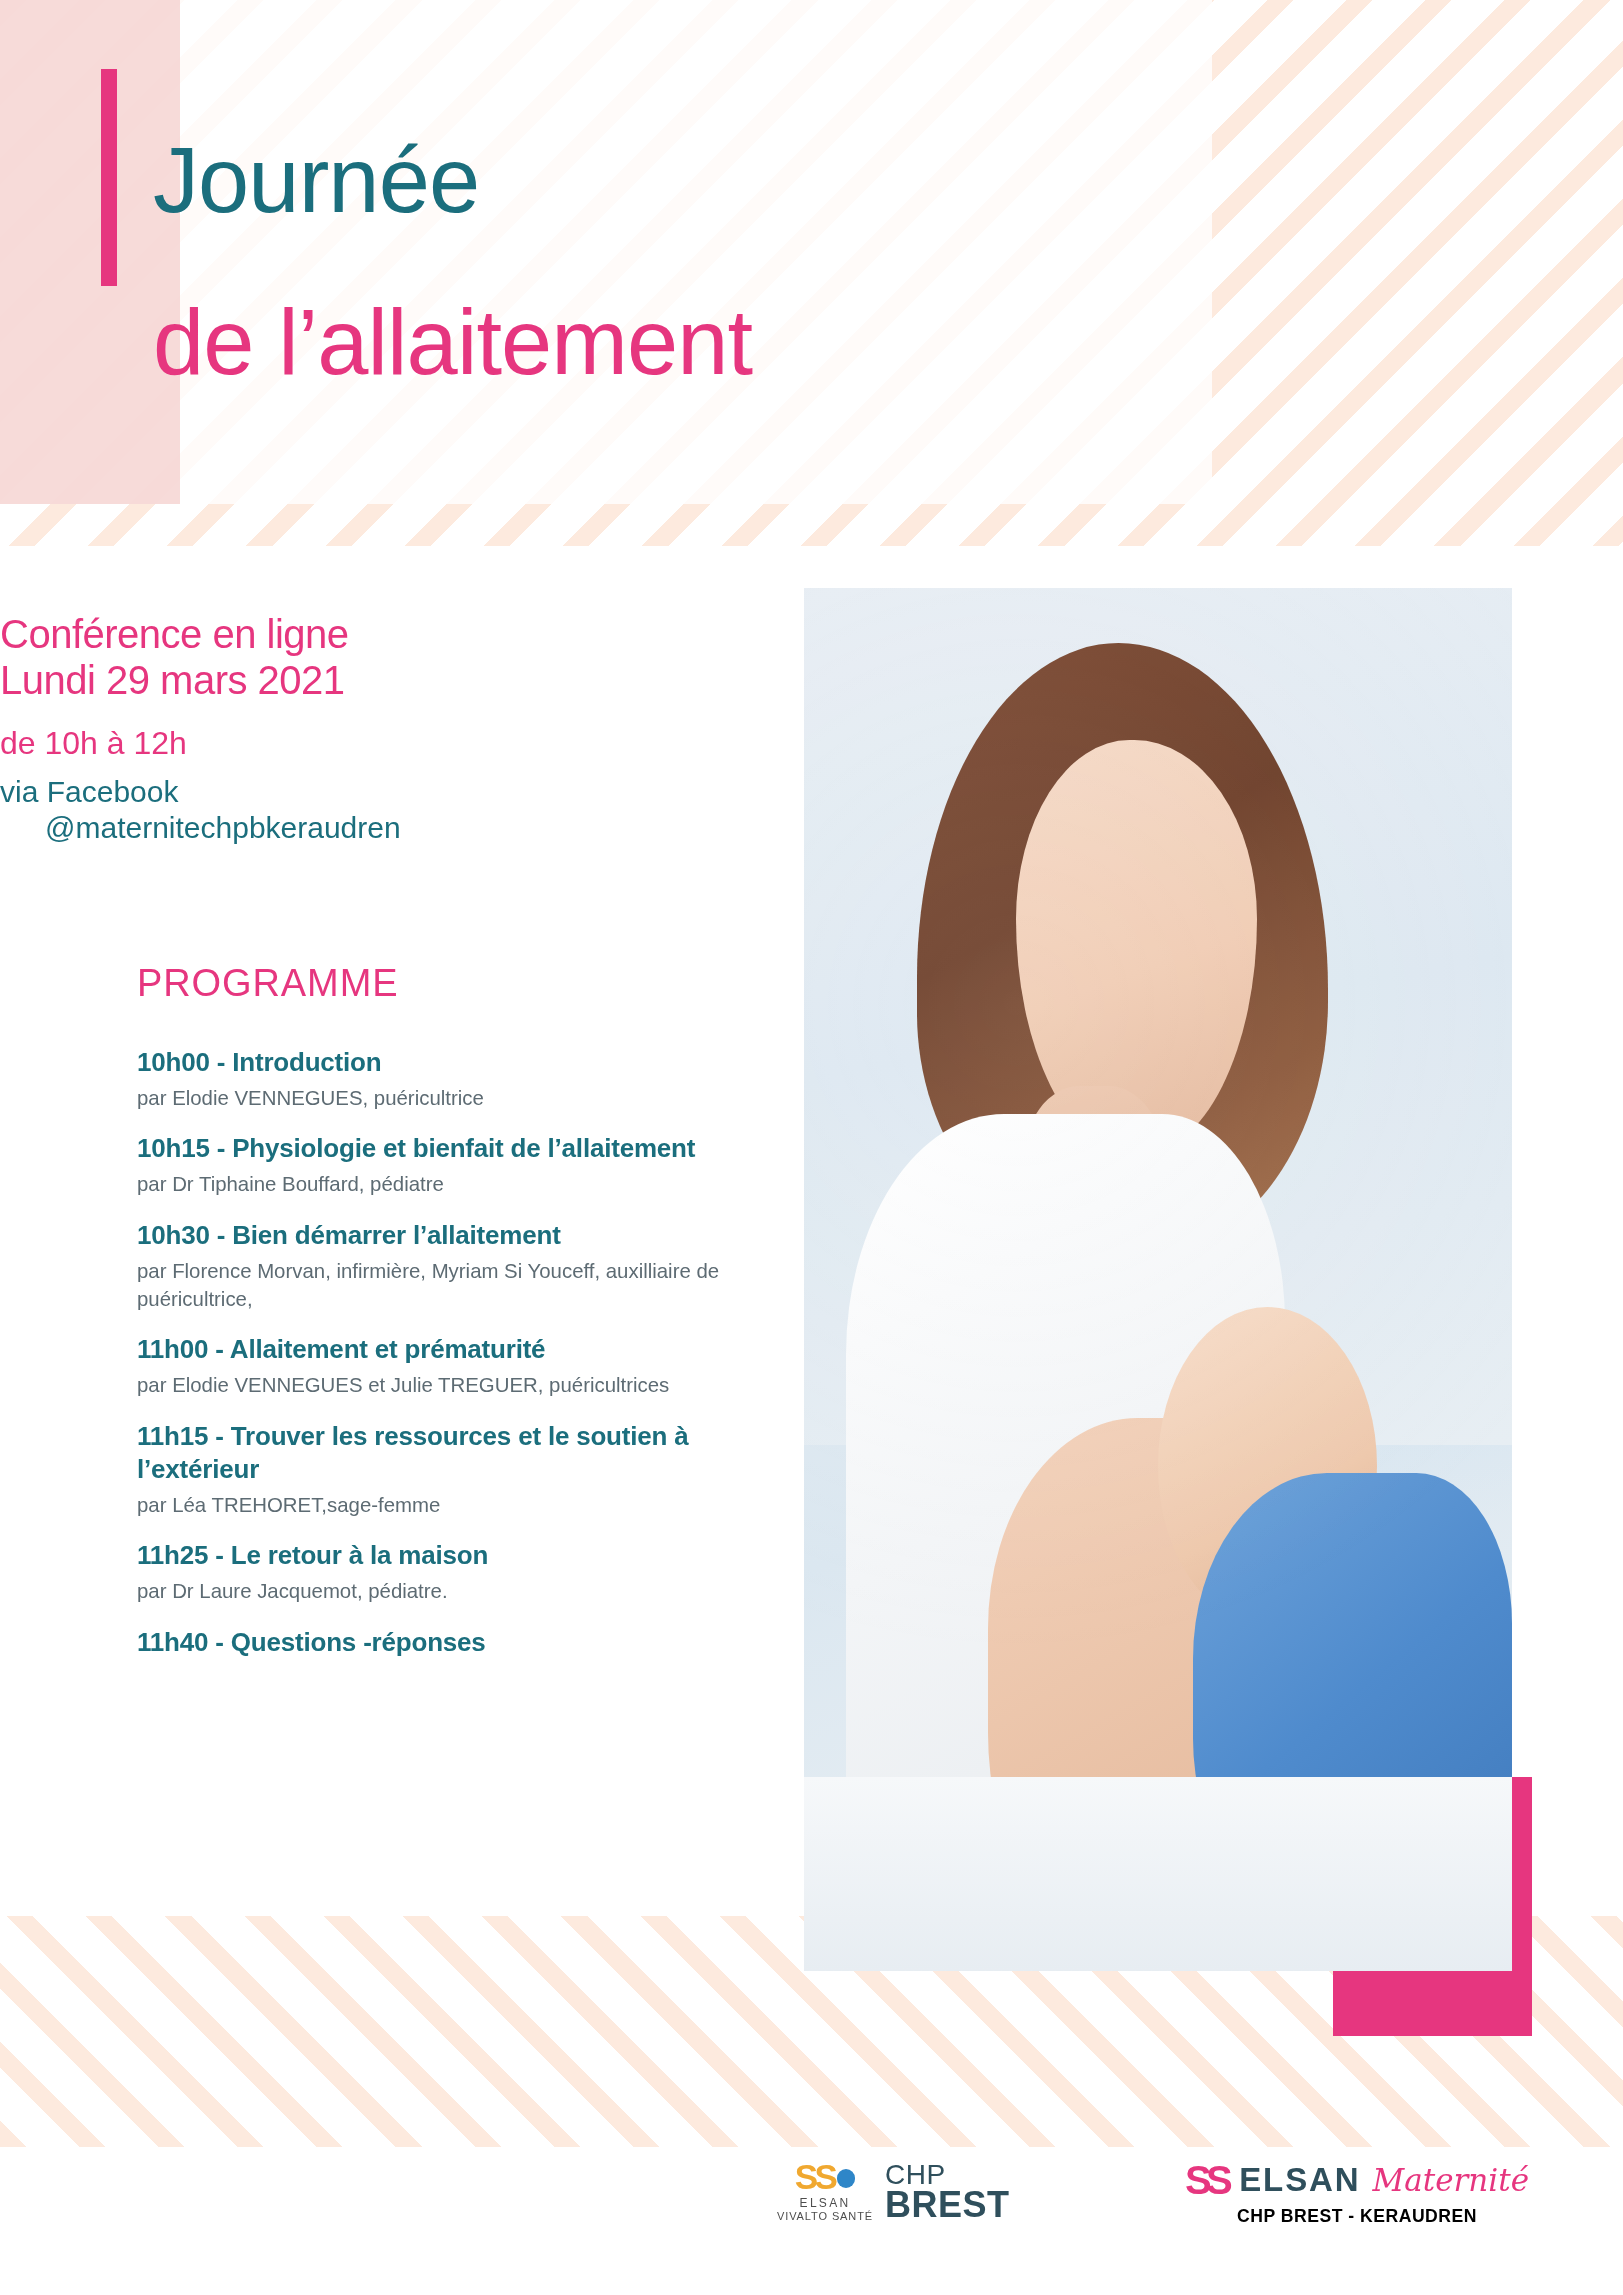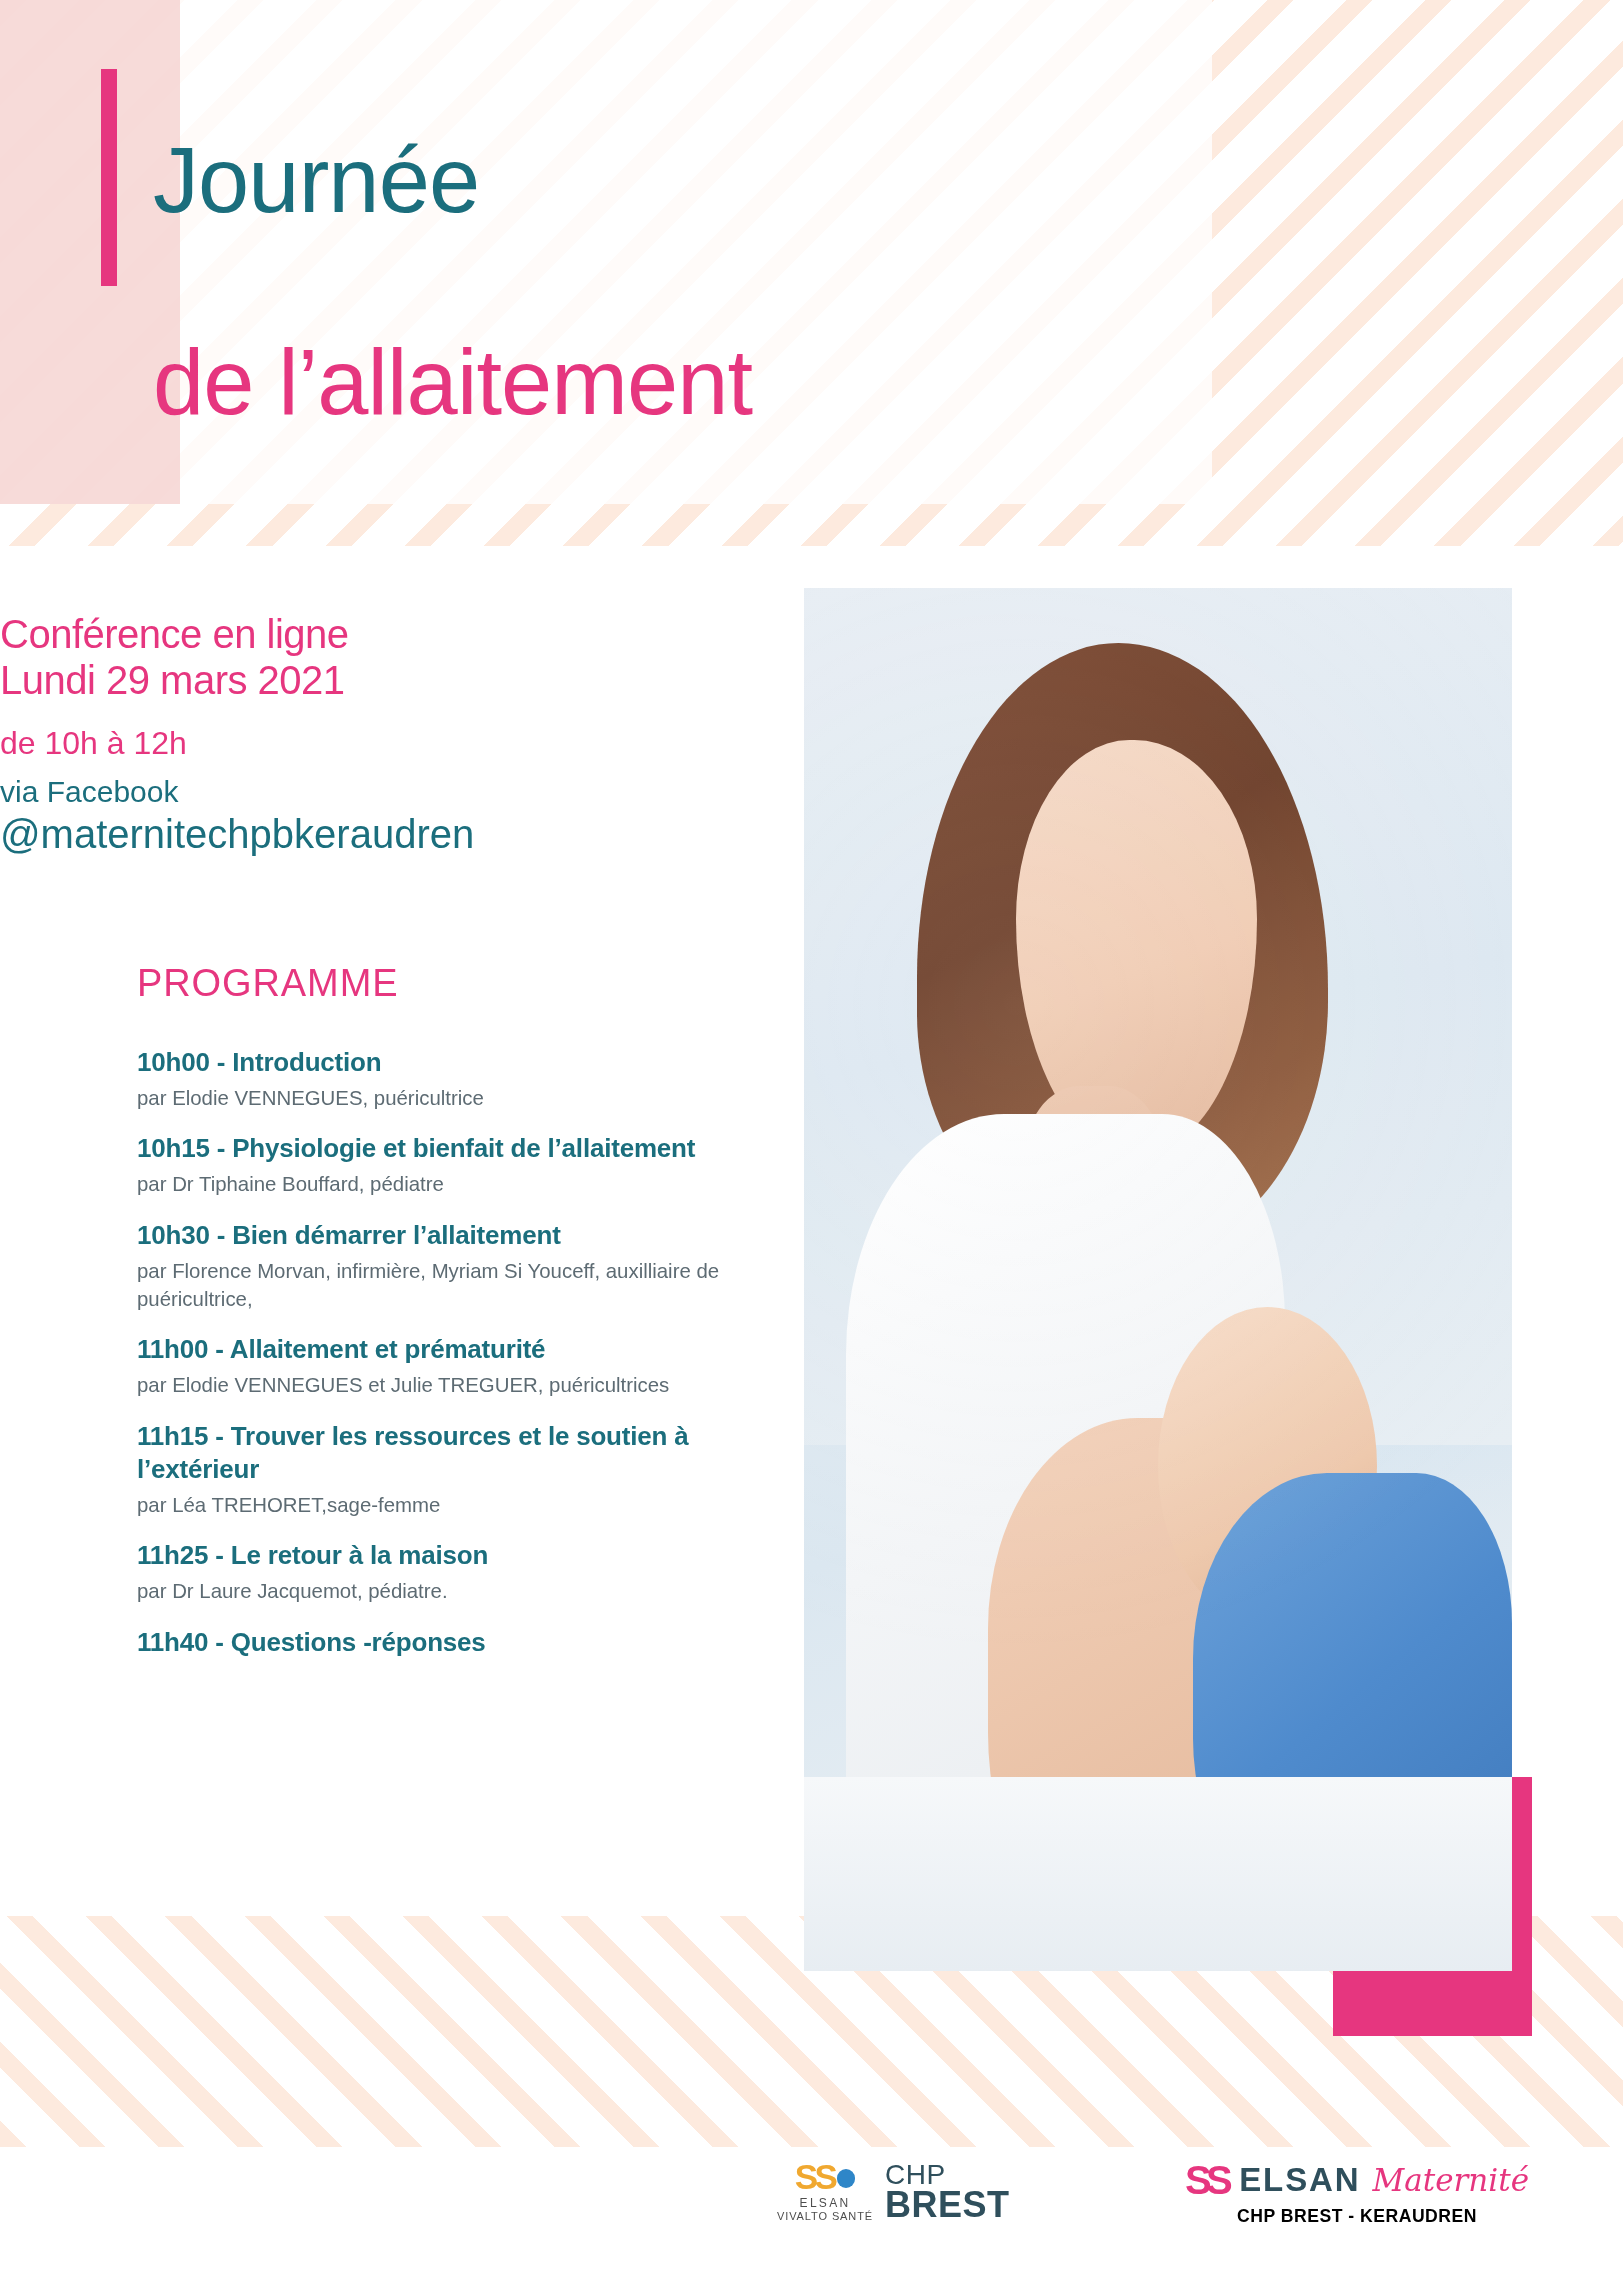--- a/index.html
+++ b/index.html
@@ -85,21 +85,20 @@
     font-weight: 400;
   }
   .title-line2 {
     position: absolute;
     left: 153px; top: 296px;
     font-size: 92px;
     line-height: 1;
     color: #e6367f;
     letter-spacing: -0.9px;
     font-weight: 400;
-    margin-top: 40px;
   }
 
   
   .info {
     position: absolute;
     left: 0; top: 611px;
     width: 800px;
   }
   .info-l1, .info-l2 {
     font-size: 40px;
@@ -113,23 +112,24 @@
     color: #e6367f;
     line-height: 1.16;
   }
   .info-l4 {
     margin-top: 12px;
     font-size: 30px;
     color: #1b6e7d;
     line-height: 1.2;
   }
   .info-l5 {
-    font-size: 40px;
+    font-size: 30px;
     color: #1b6e7d;
     line-height: 1.2;
+    margin-left: 45px;
   }
 
   .programme-title {
     position: absolute;
     left: 137px; top: 962px;
     font-size: 38px;
     color: #e6367f;
     letter-spacing: 0.9px;
   }
 

